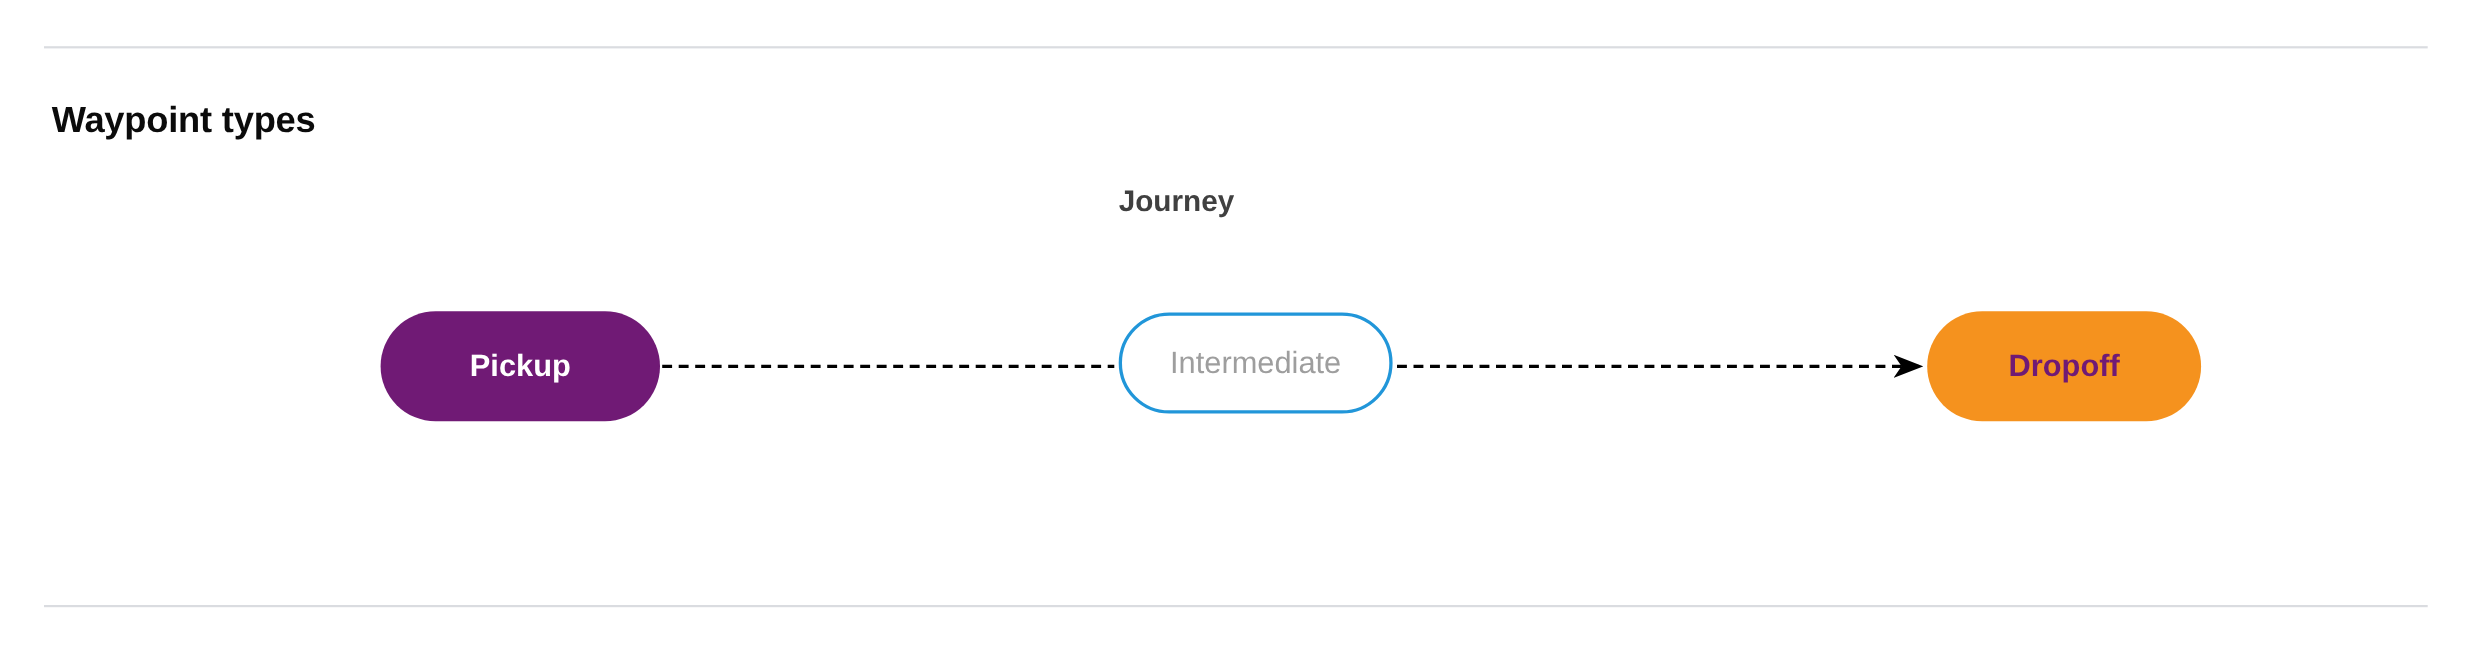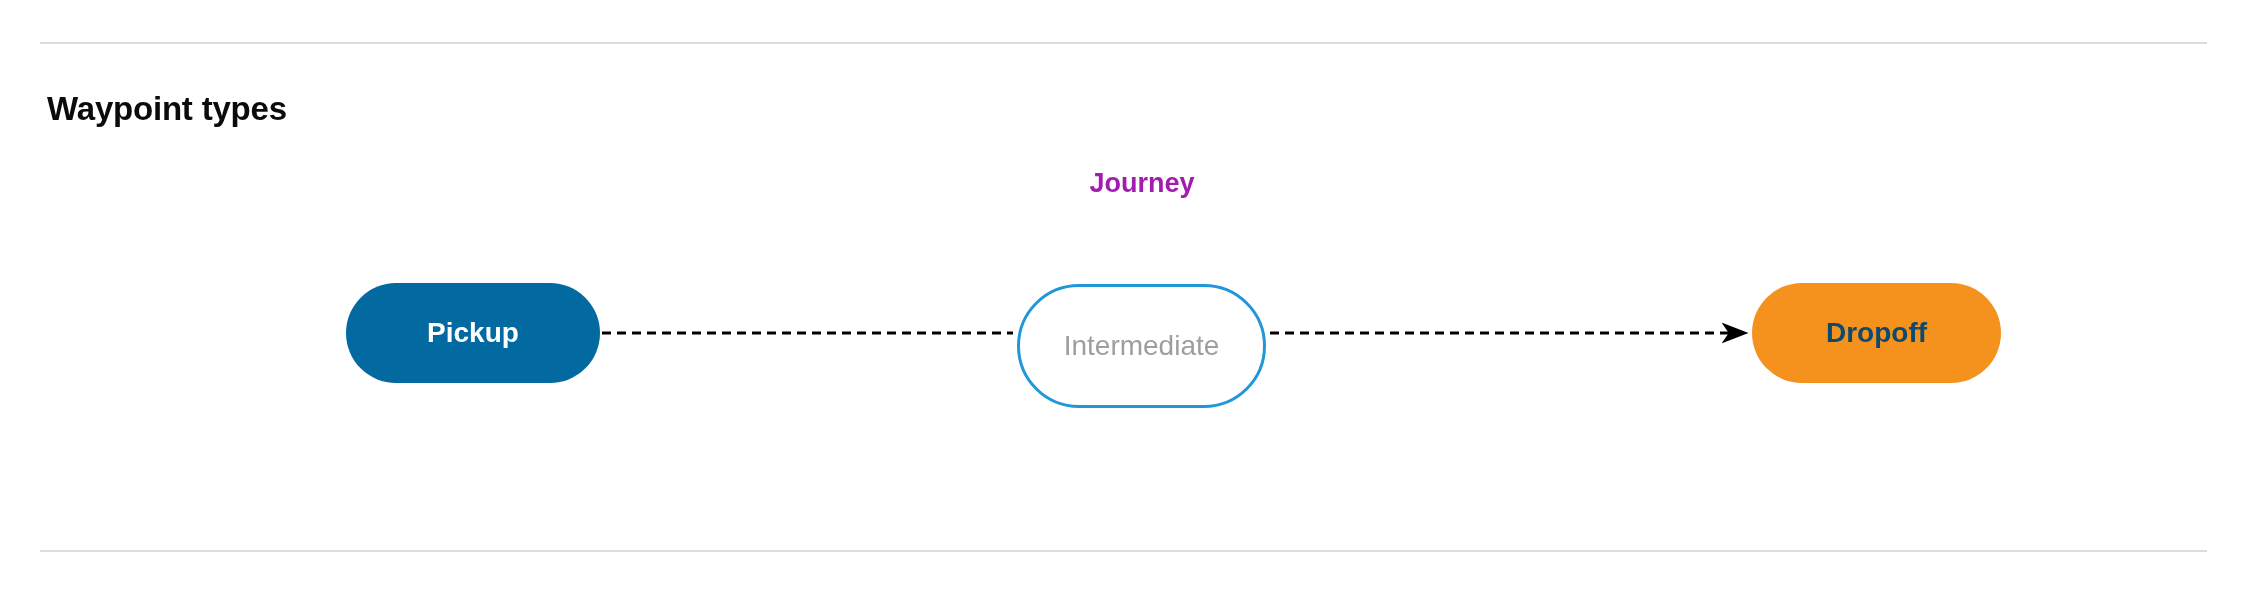--- a/index.html
+++ b/index.html
@@ -53,25 +53,25 @@
     top: 0;
     width: 2245px;
     height: 592px;
   }
 
   .journey-label {
     position: absolute;
     left: 1017px;
     top: 167px;
     width: 250px;
-    text-align: center;
+    text-align: left;
     font-size: 27px;
     line-height: 32px;
     font-weight: 700;
-    color: #a21caf;
+    color: #404040;
     white-space: nowrap;
   }
 
   
   .node {
     position: absolute;
     display: flex;
     align-items: center;
     justify-content: center;
     box-sizing: border-box;
@@ -83,44 +83,44 @@
     display: block;
     font-size: 28px;
     line-height: 32px;
   }
 
   .node.pickup {
     left: 346px;
     top: 283px;
     width: 254px;
     height: 100px;
-    background: #0369a1;
+    background: #701a75;
   }
   .node.pickup .node-label {
     color: #ffffff;
     font-weight: 700;
   }
 
   .node.dropoff {
     left: 1752px;
     top: 283px;
     width: 249px;
     height: 100px;
     background: #f5921e;
   }
   .node.dropoff .node-label {
-    color: #0c4a6e;
+    color: #701a75;
     font-weight: 700;
   }
 
   .node.intermediate {
     left: 1017px;
     top: 284px;
     width: 249px;
-    height: 124px;
+    height: 92px;
     background: #ffffff;
     border: 3px solid #2196d9;
   }
   .node.intermediate .node-label {
     color: #9e9e9e;
     font-weight: 400;
   }
 
   
   .edges {

